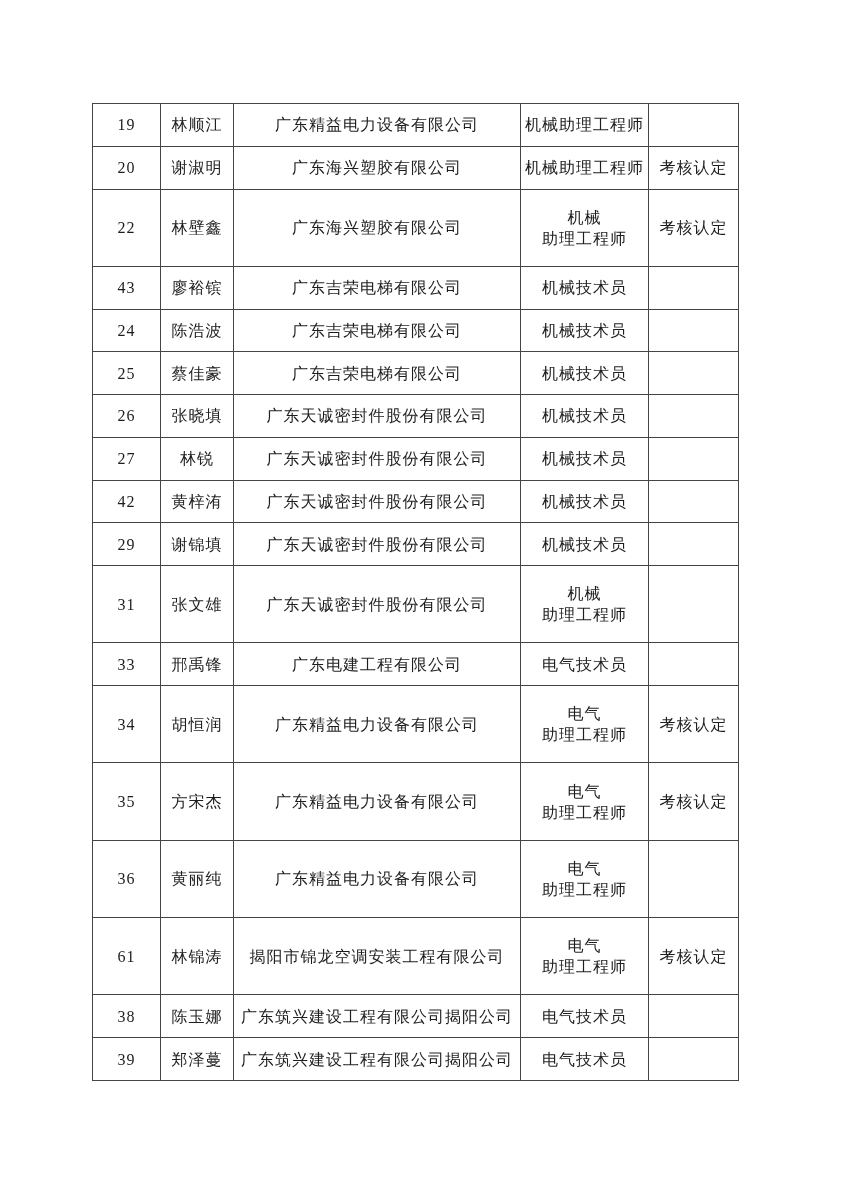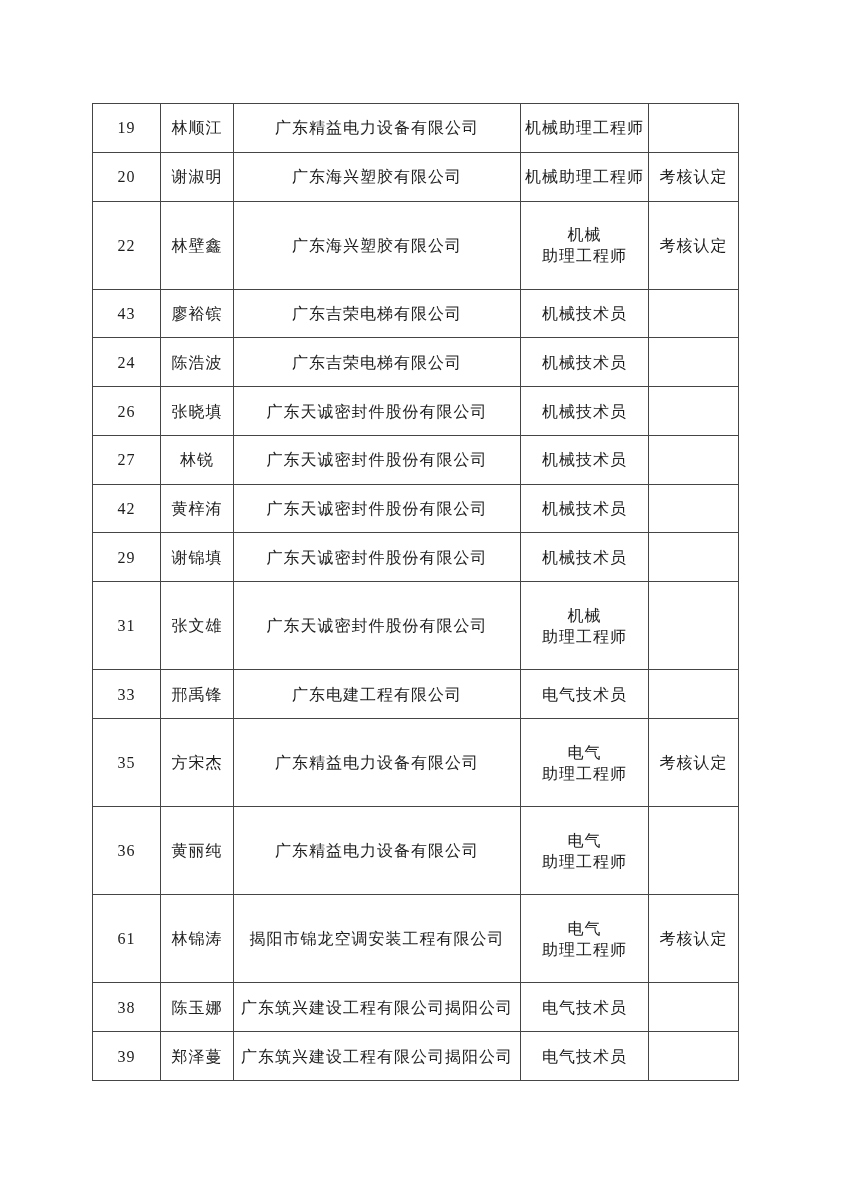--- a/index.html
+++ b/index.html
@@ -102,20 +102,27 @@
   </tr>
 
   <tr>
     <td class="c-no">24</td>
     <td class="c-name">陈浩波</td>
     <td class="c-company">广东吉荣电梯有限公司</td>
     <td class="c-title">机械技术员</td>
     <td class="c-note"></td>
   </tr>
 
+  <tr>
+    <td class="c-no">25</td>
+    <td class="c-name">蔡佳豪</td>
+    <td class="c-company">广东吉荣电梯有限公司</td>
+    <td class="c-title">机械技术员</td>
+    <td class="c-note"></td>
+  </tr>
 
   <tr>
     <td class="c-no">26</td>
     <td class="c-name">张晓填</td>
     <td class="c-company">广东天诚密封件股份有限公司</td>
     <td class="c-title">机械技术员</td>
     <td class="c-note"></td>
   </tr>
 
   <tr>
@@ -154,20 +161,28 @@
 
 
   <tr>
     <td class="c-no">33</td>
     <td class="c-name">邢禹锋</td>
     <td class="c-company">广东电建工程有限公司</td>
     <td class="c-title">电气技术员</td>
     <td class="c-note"></td>
   </tr>
 
+  <tr>
+    <td class="c-no">34</td>
+    <td class="c-name">胡恒润</td>
+    <td class="c-company">广东精益电力设备有限公司</td>
+    <td class="c-title">电气
+助理工程师</td>
+    <td class="c-note">考核认定</td>
+  </tr>
 
   <tr>
     <td class="c-no">35</td>
     <td class="c-name">方宋杰</td>
     <td class="c-company">广东精益电力设备有限公司</td>
     <td class="c-title">电气
 助理工程师</td>
     <td class="c-note">考核认定</td>
   </tr>
 

